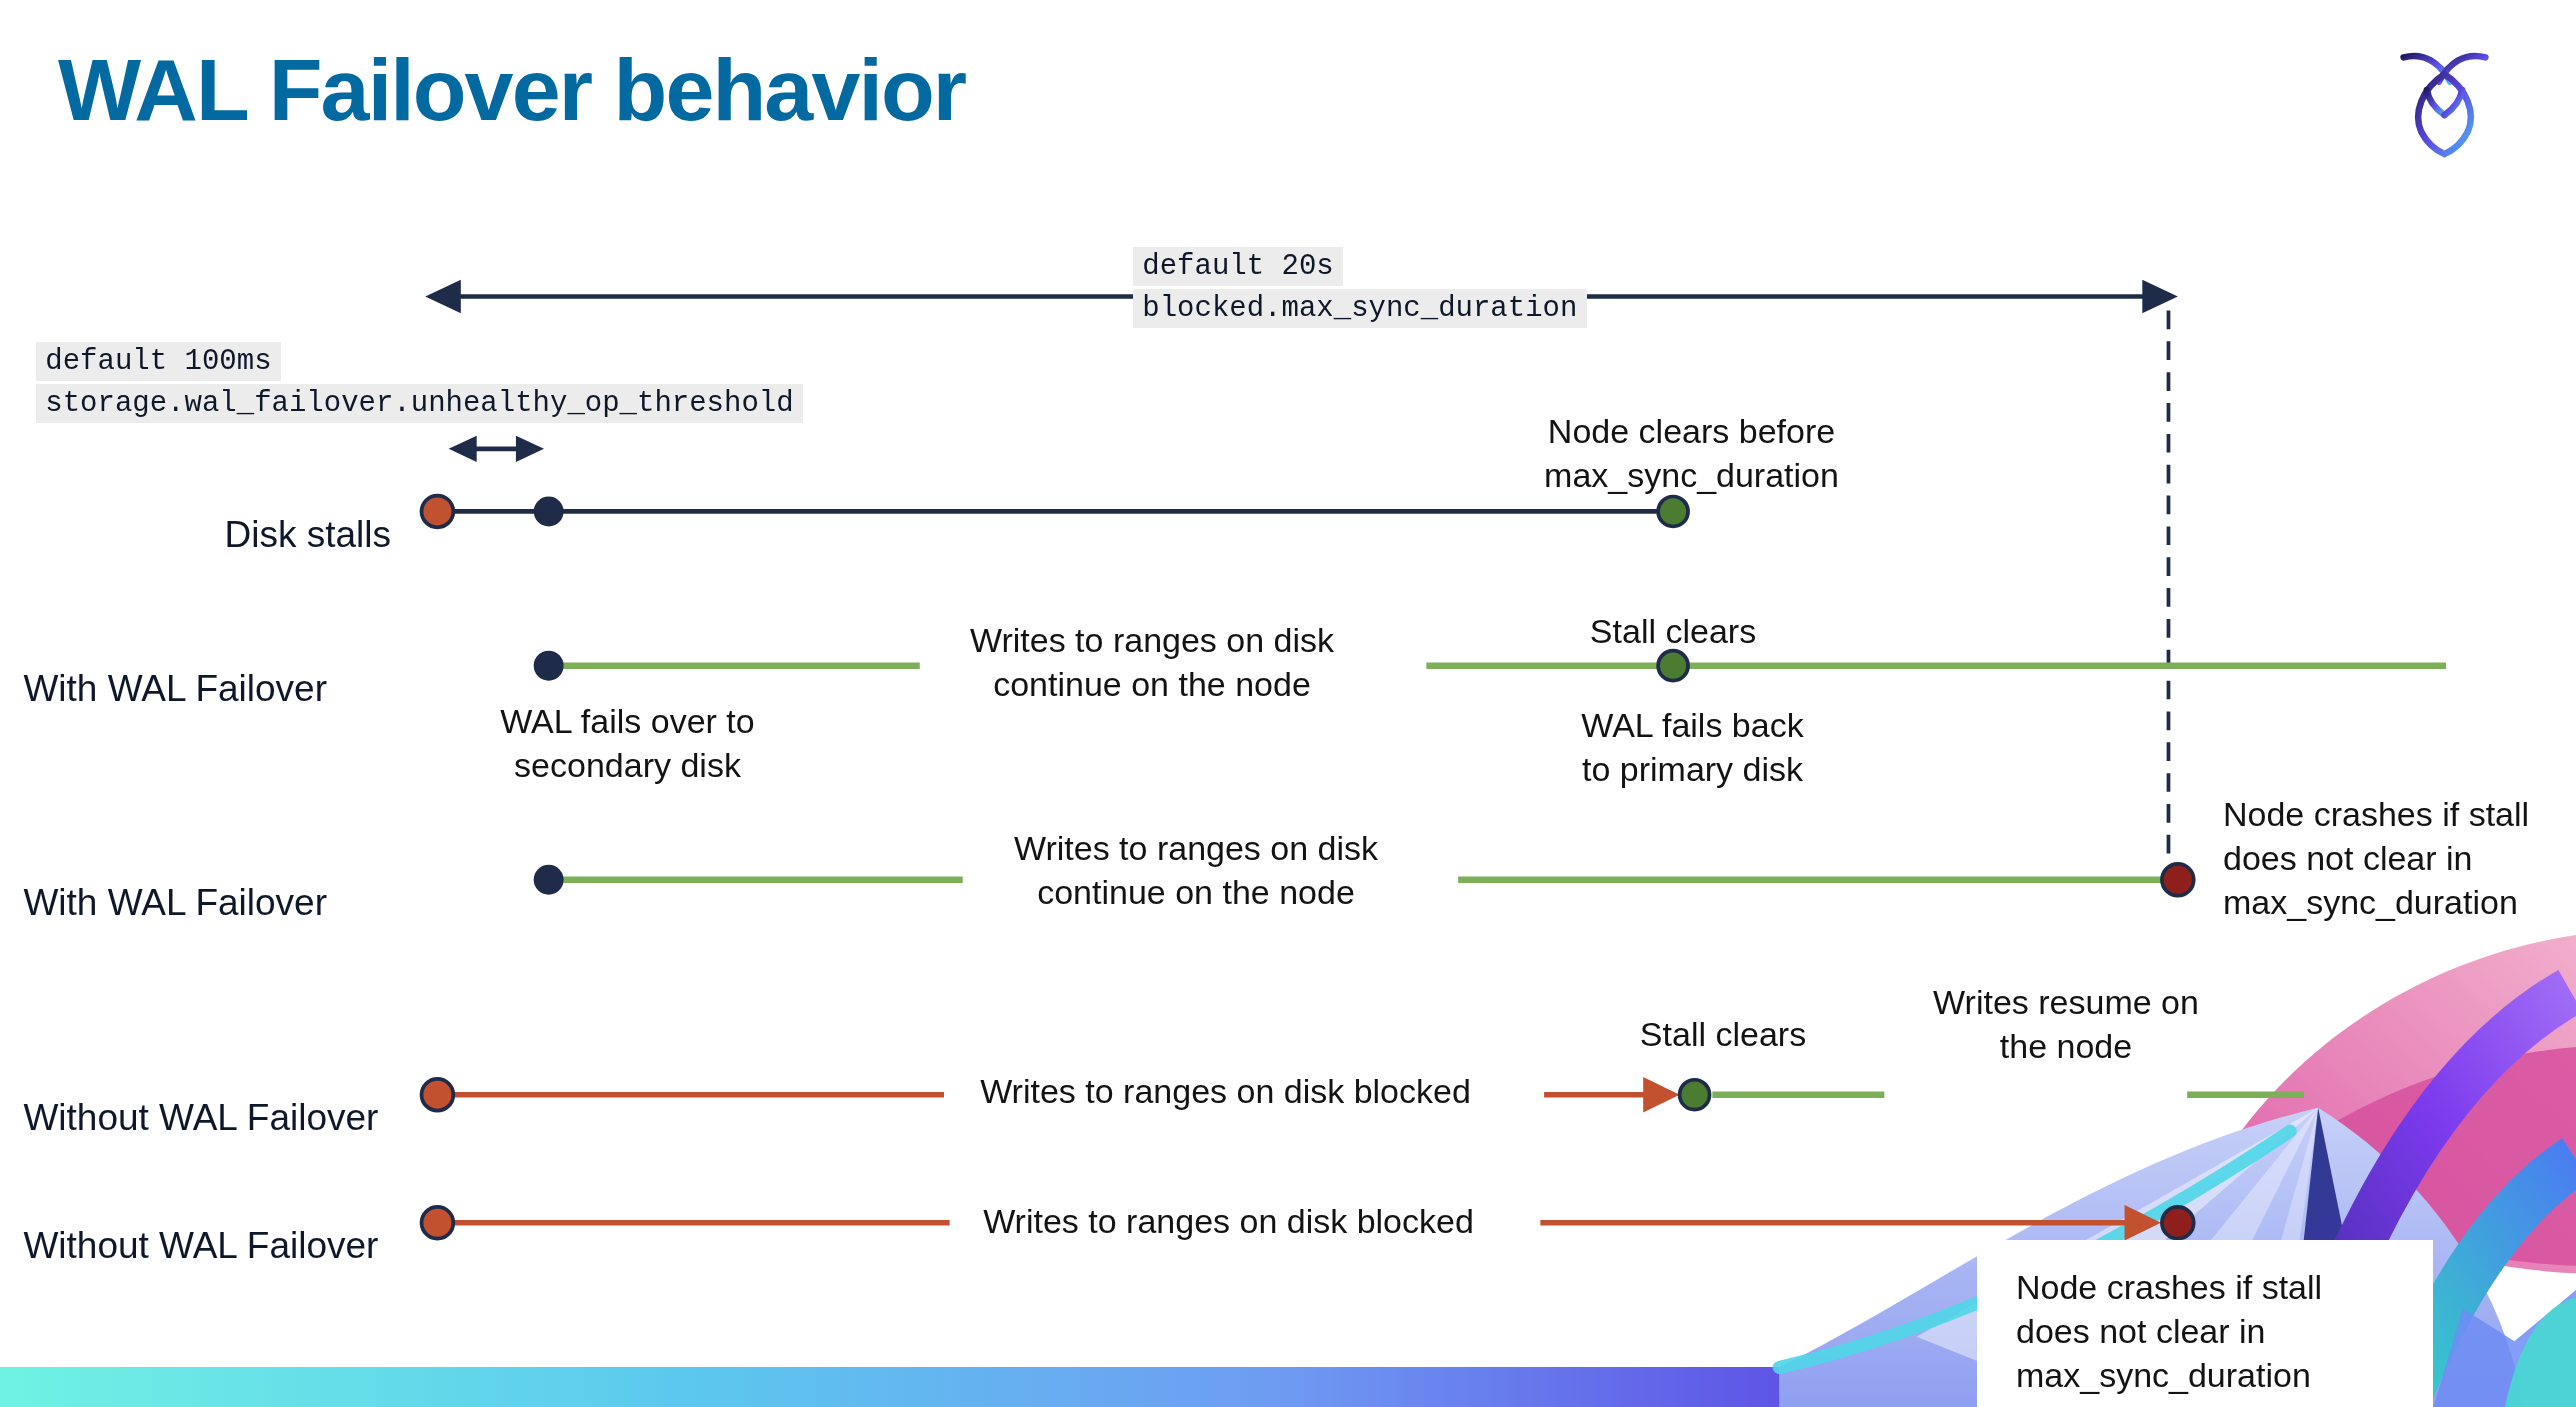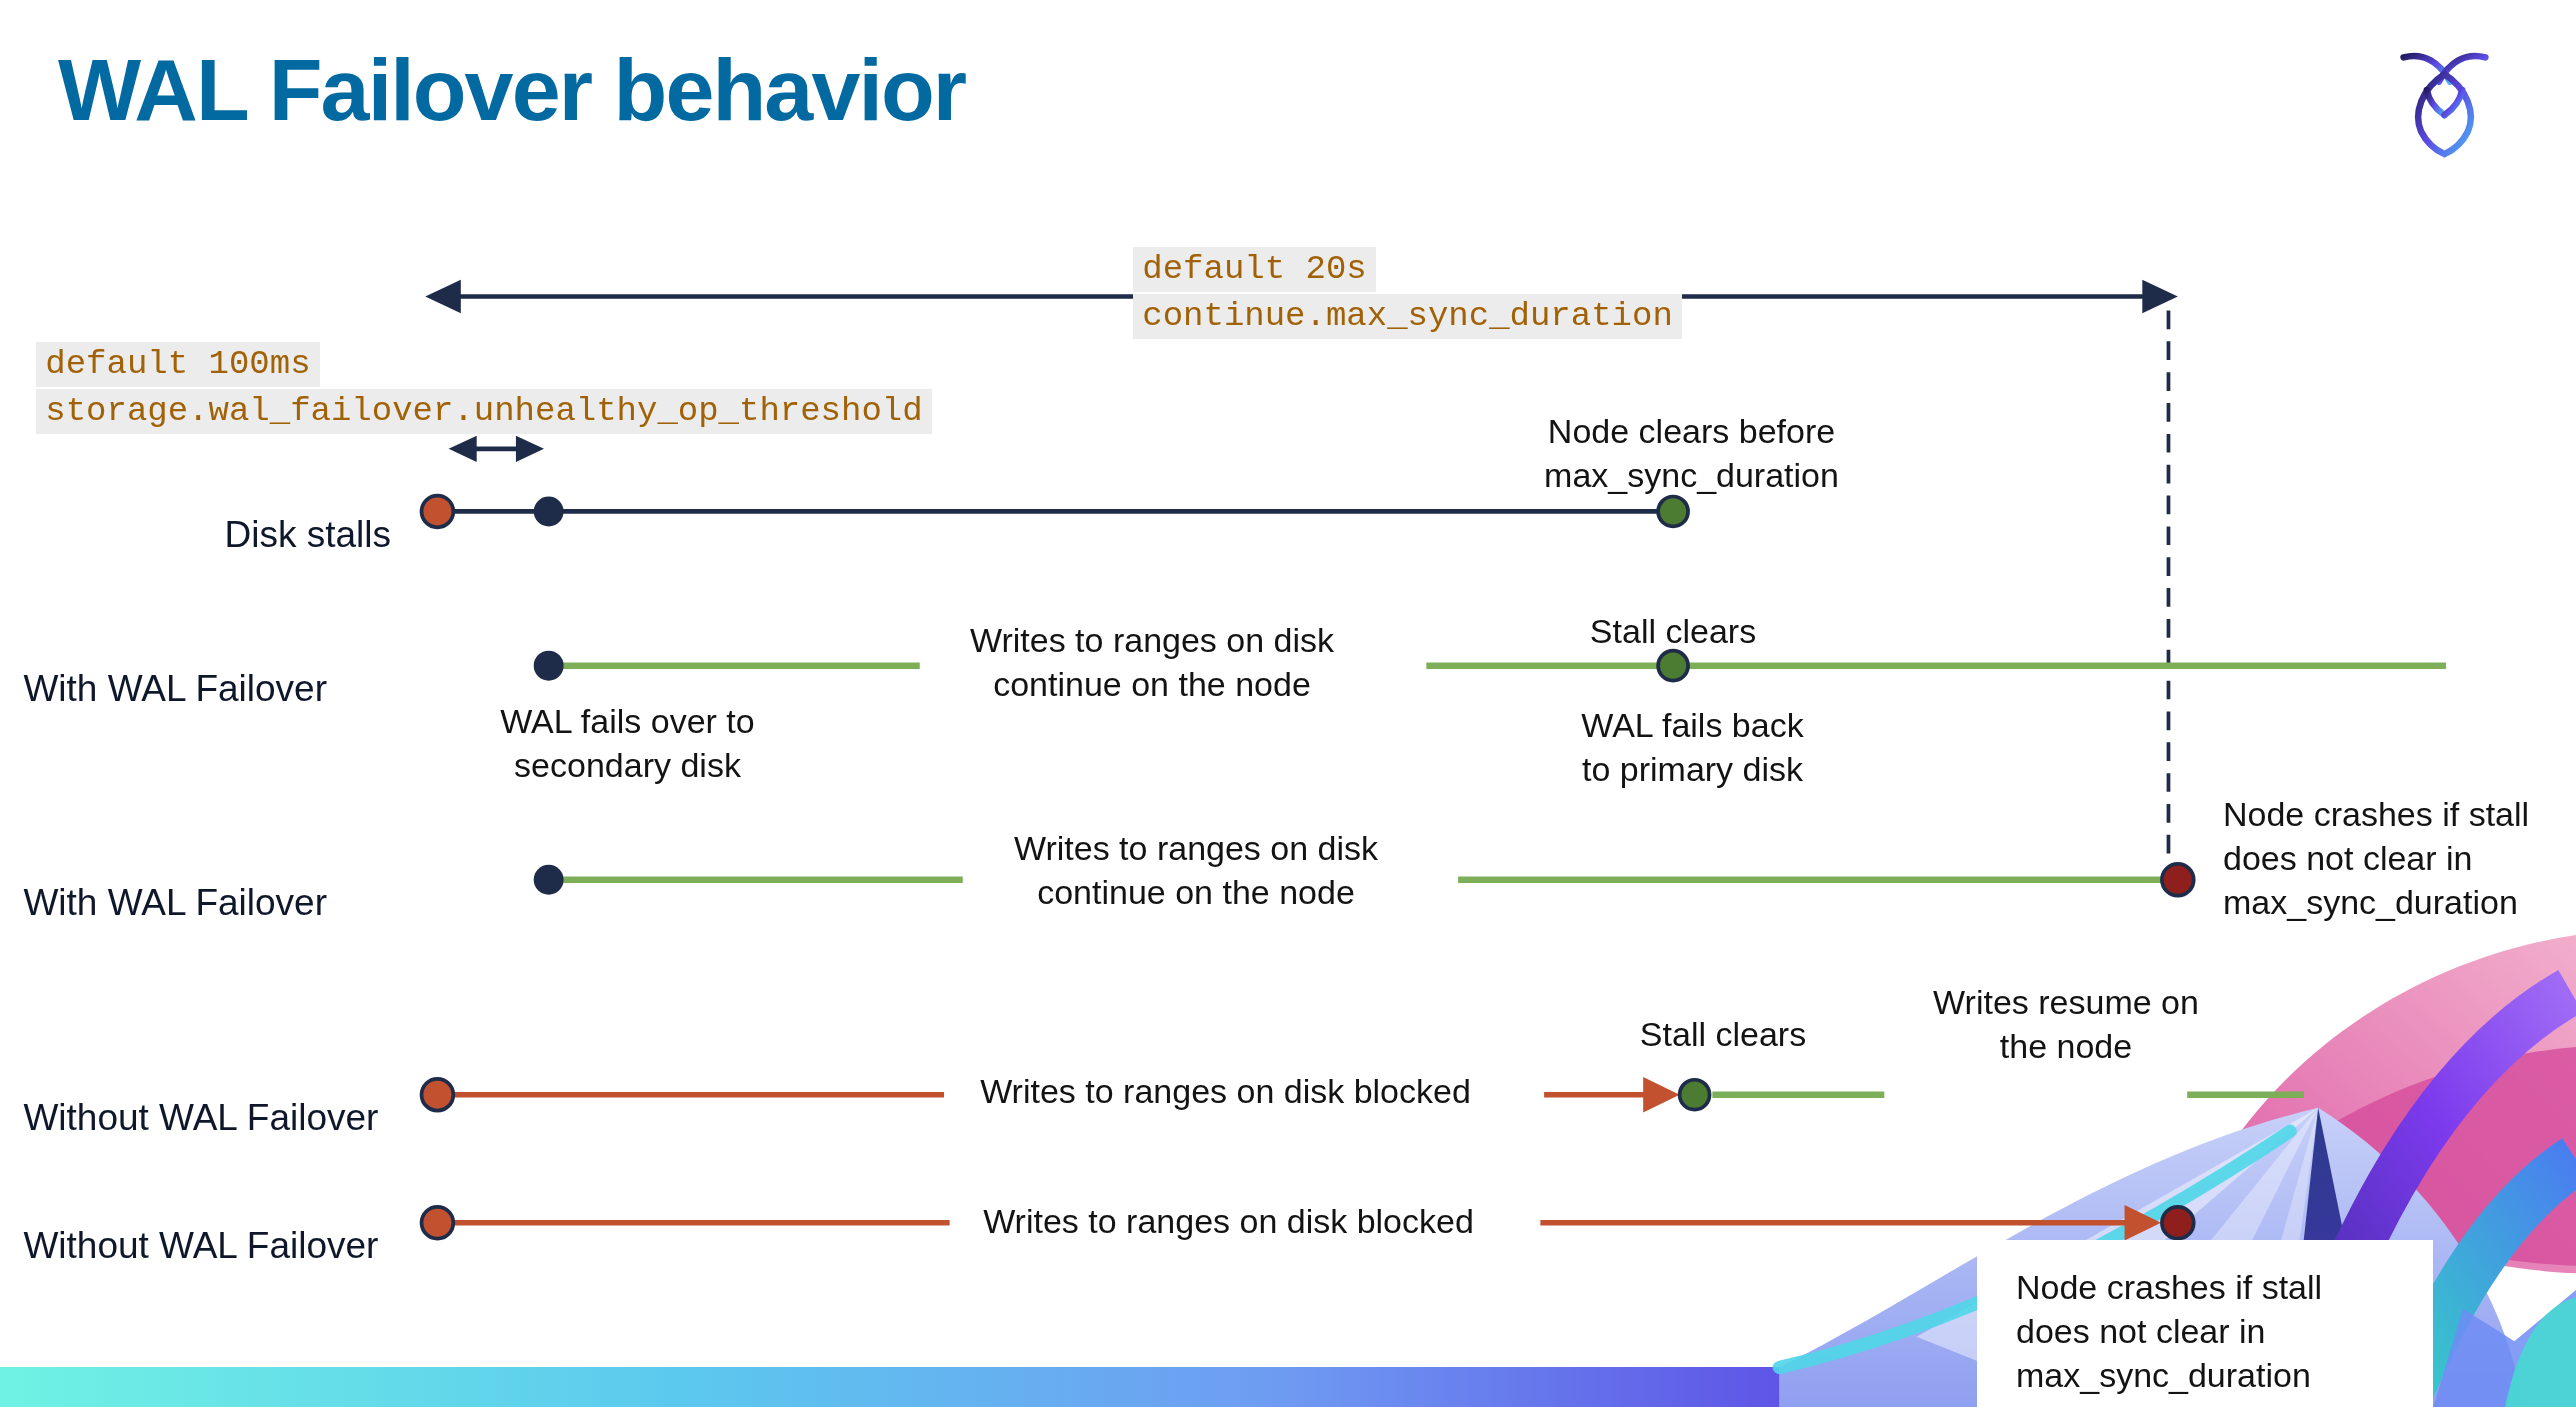--- a/index.html
+++ b/index.html
@@ -1,21 +1,21 @@
 <!DOCTYPE html>
 <html style="font-size:15px"><head>
 <meta charset="utf-8">
 <style>
   html,body{margin:0;padding:0;background:#ffffff;}
   .slide{position:relative;width:2576px;height:1408px;background:#ffffff;overflow:hidden;
          font-family:"Liberation Sans",sans-serif;color:#131313;}
   .page-title{position:absolute;left:58px;top:39px;font-size:88px;font-weight:700;
               letter-spacing:-1.9px;color:#0369a1;white-space:nowrap;}
   .code-label{position:absolute;font-family:"Liberation Mono","DejaVu Sans Mono",monospace;
-              font-size:34px;color:#a16207;z-index:6;}
+              font-size:29px;color:#0f172a;z-index:6;}
   .code-label span{display:block;width:max-content;background:#ececec;padding:2.8px 9.3px;margin-bottom:2.8px;line-height:1.15;}
   .note{position:absolute;font-size:34px;line-height:44px;text-align:center;
         white-space:pre-line;color:#131313;z-index:7;}
   .note.left{text-align:left;}
   .row-label{position:absolute;font-size:37px;line-height:43px;white-space:nowrap;color:#0f172a;z-index:7;margin-top:23px;}
   .layer{position:absolute;left:0;top:0;pointer-events:none;}
   .bottom-bar{position:absolute;left:0;top:1367px;width:1782px;height:40px;z-index:1;
               background:linear-gradient(90deg,#6ff2e3 0%,#5bc9ee 38%,#6e9bf2 72%,#5e54e6 100%);}
   .white-card{position:absolute;left:1977px;top:1240px;width:456px;height:167px;background:#ffffff;z-index:6;}
   .brand-art{position:absolute;left:1767px;top:916px;width:809px;height:492px;z-index:2;}
@@ -146,21 +146,21 @@
       <path d="M 94,10 C 72,4 55,16 44,36"></path>
       <path d="M 50,28 C 26,43 16,70 25,90 C 31,102 41,110 50,114 C 59,110 69,102 75,90 C 84,70 74,43 50,28 Z"></path>
       <path d="M 50,114 L 50,72"></path>
       <path d="M 50,72 C 40,65 33,56 31,45"></path>
       <path d="M 50,72 C 60,65 67,56 69,45"></path>
     </g>
   </svg>
 
   <div class="code-label" style="left:1133px;top:247px;">
     <span>default 20s</span>
-    <span>continue.max_sync_duration</span>
+    <span>blocked.max_sync_duration</span>
   </div>
   <div class="code-label" style="left:36px;top:342px;">
     <span>default 100ms</span>
     <span>storage.wal_failover.unhealthy_op_threshold</span>
   </div>
 
   <div class="row-label" style="left:204px;top:490px;width:187px;text-align:right;">Disk stalls</div>
   <div class="row-label" style="left:23.4px;top:644px;">With WAL Failover</div>
   <div class="row-label" style="left:23.4px;top:858px;">With WAL Failover</div>
   <div class="row-label" style="left:23.4px;top:1073px;">Without WAL Failover</div>

